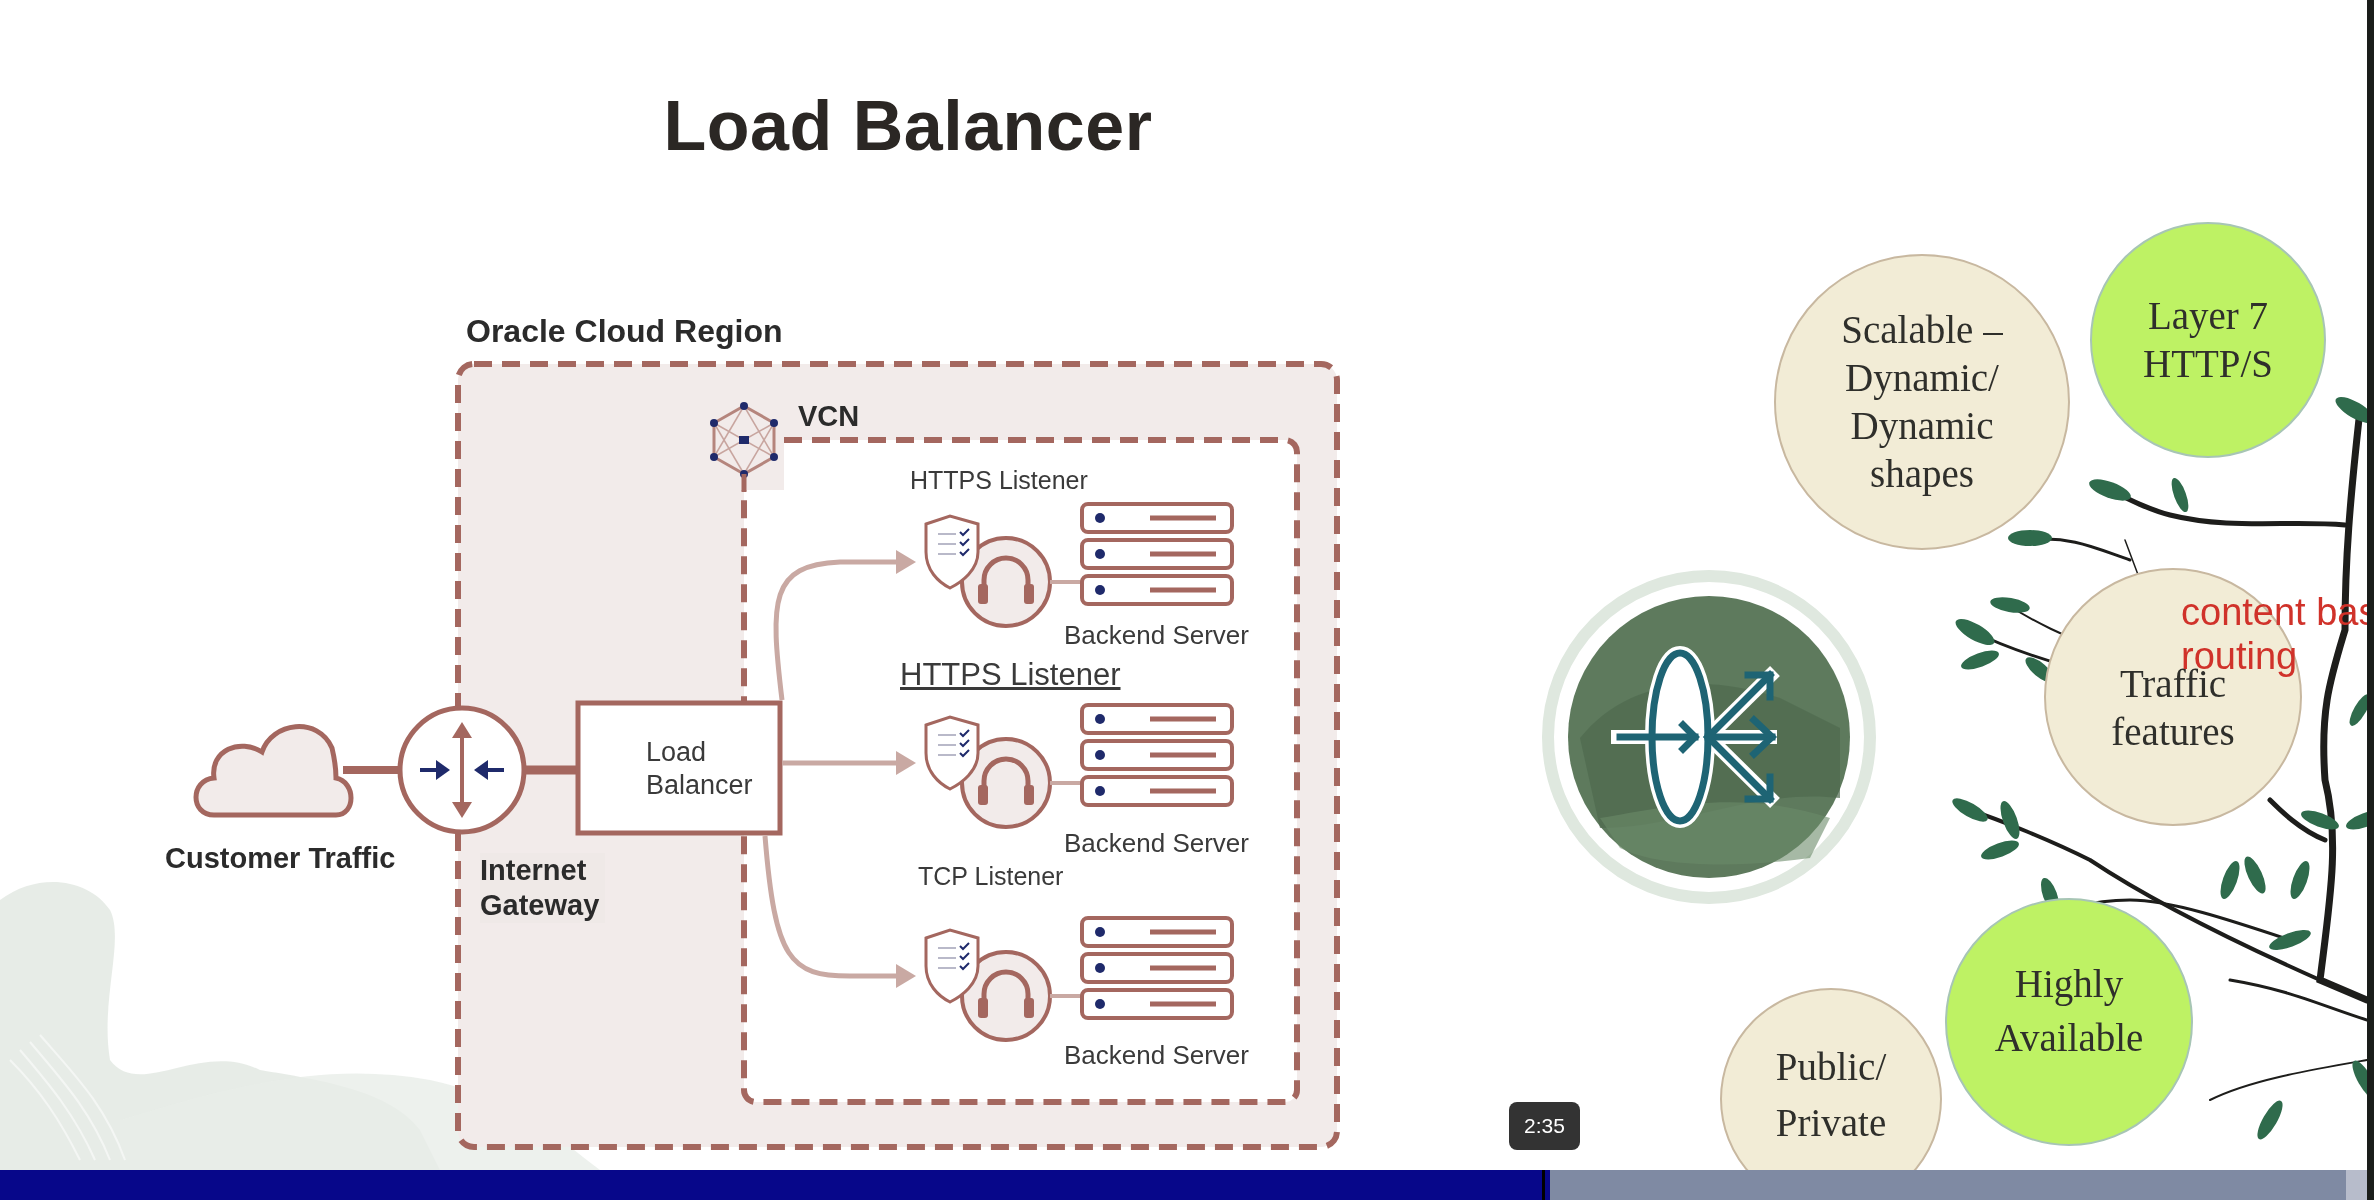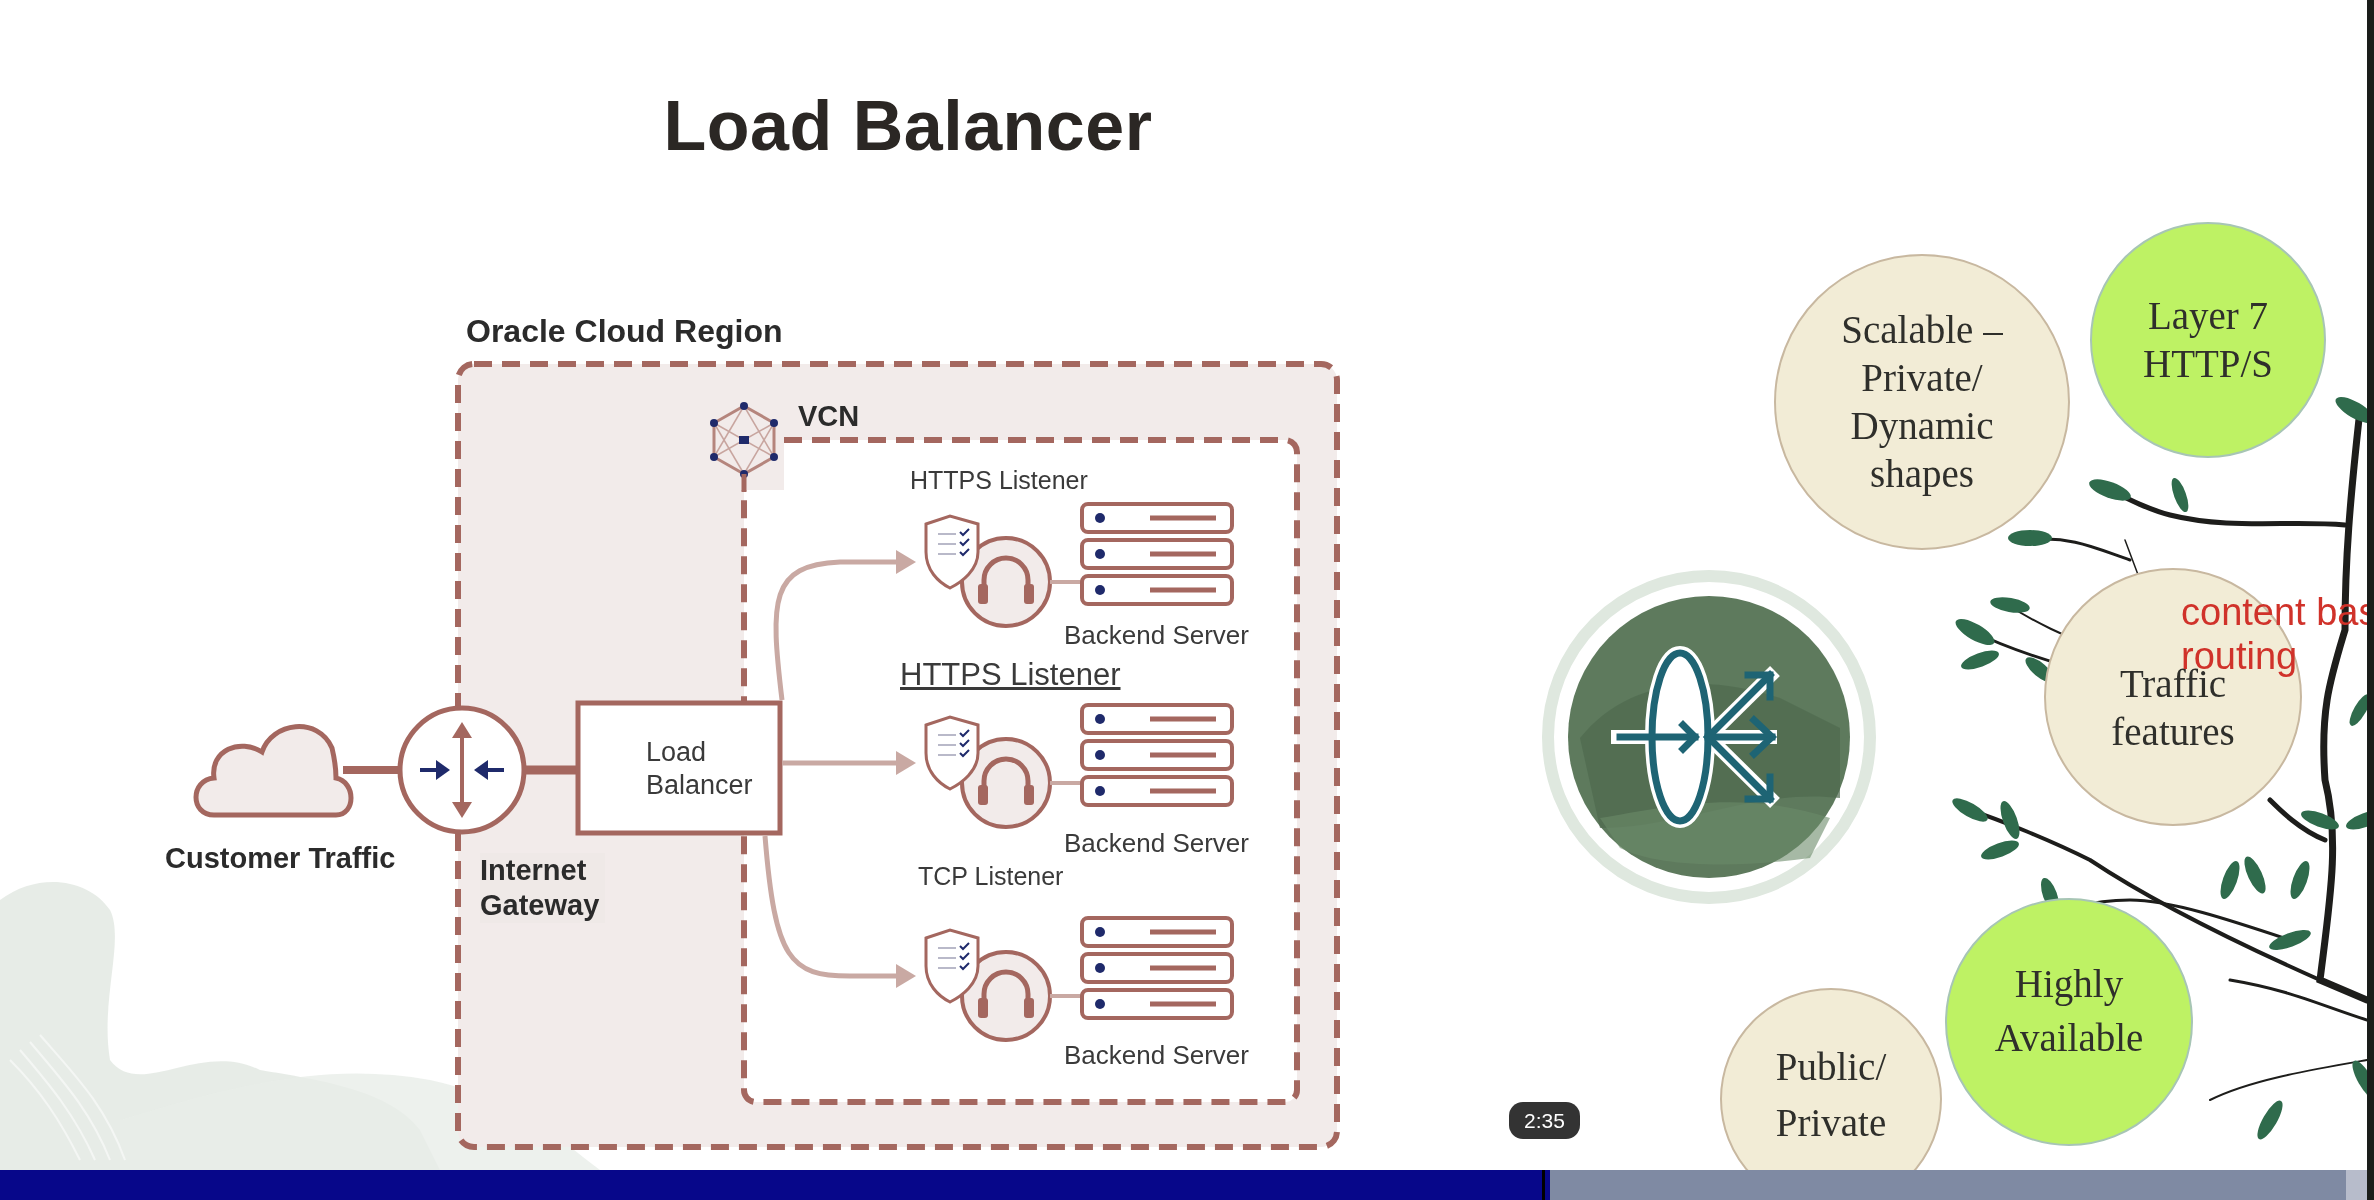--- a/index.html
+++ b/index.html
@@ -7,21 +7,21 @@
   .abs { position:absolute; }
   #slide { position:absolute; left:0; top:0; width:2374px; height:1200px; }
   .title { position:absolute; left:0; width:1816px; top:86px; text-align:center; font-weight:bold; font-size:70px; color:#2b2724; letter-spacing:0.5px; }
   .label-bold { position:absolute; font-weight:bold; color:#2b2b2b; }
   .label { position:absolute; color:#3a3a3a; }
   .bubble { position:absolute; border-radius:50%; display:flex; align-items:center; justify-content:center; text-align:center; font-size:39px; line-height:48px; color:#2f2f2b; box-sizing:border-box;font-family:Liberation Serif, serif; }
   .bubble.tan { background:#f2ecd6; border:2px solid #c8b8a0; }
   .bubble.mint { background:#bef264; border:2px solid #a7c5b5; }
   .annot { position:absolute; color:#d0322a; font-size:38px; line-height:44px; white-space:nowrap; }
   .rightbar { position:absolute; left:2367px; top:0; width:7px; height:1200px; background:#1a1d1a; }
-  .tooltip { position:absolute; left:1509px; top:1102px; width:71px; height:37px; background:#333333; border-radius:14px; color:#ffffff; font-size:21px; display:flex; align-items:center; justify-content:center; }
+  .tooltip { position:absolute; left:1509px; top:1102px; width:71px; height:48px; background:#333333; border-radius:8px; color:#ffffff; font-size:21px; display:flex; align-items:center; justify-content:center; }
   .progress { position:absolute; left:0; top:1170px; width:2367px; height:30px; background:#7f8aa3; }
   .progress .fill { position:absolute; left:0; top:0; height:30px; background:#07078a; }
   .progress .buffer-end { position:absolute; left:2346px; top:0; width:21px; height:30px; background:#b7bccb; }
   .progress .marker { position:absolute; left:1542px; top:0; width:3px; height:30px; background:#000000; }
 </style>
 </head>
 <body>
 
 <div id="slide">
 
@@ -279,21 +279,21 @@
       <line x1="168" y1="169" x2="230" y2="107"></line>
       <polyline points="208,107 230,107 230,129"></polyline>
       <line x1="168" y1="169" x2="230" y2="231"></line>
       <polyline points="208,231 230,231 230,209"></polyline>
     </g>
   </svg>
 
   <div class="bubble tan" style="left:1774px;top:254px;width:296px;height:296px;">
     <div>
       <div>Scalable –</div>
-      <div>Private/</div>
+      <div>Dynamic/</div>
       <div>Dynamic</div>
       <div>shapes</div>
     </div>
   </div>
   <div class="bubble mint" style="left:2090px;top:222px;width:236px;height:236px;">
     <div>
       <div>Layer 7</div>
       <div>HTTP/S</div>
     </div>
   </div>

